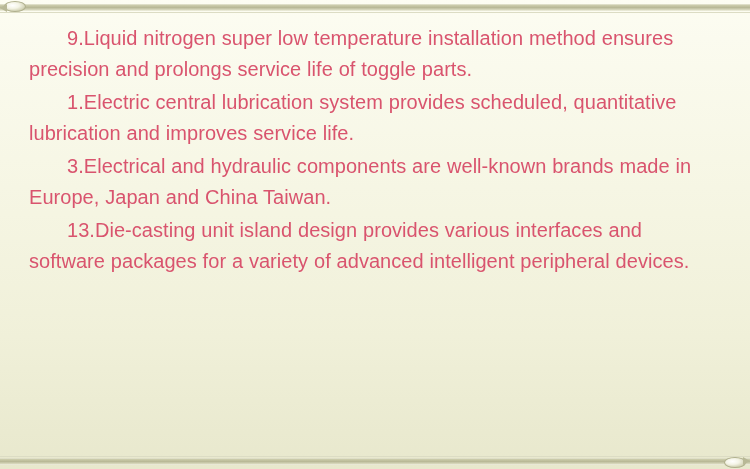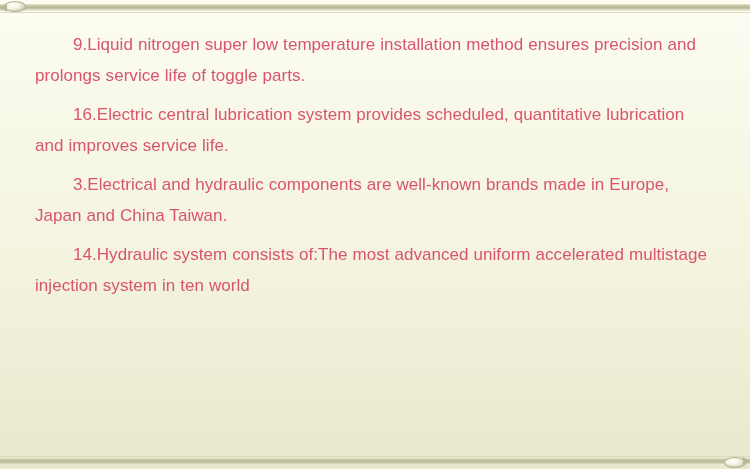--- a/index.html
+++ b/index.html
@@ -105,46 +105,46 @@
     position: absolute;
     top: 13px;
     left: 0;
     width: 750px;
     height: 443px;
     box-sizing: border-box;
     padding: 8px 27px 0 27px;
   }
 
   .para {
-    margin: 8px;
+    margin: 2px;
     color: #d9546e;
-    font-size: 17px;
+    font-size: 20px;
     line-height: 31px;
     text-indent: 38px;
     letter-spacing: 0.05px;
     word-spacing: 0.2px;
   }
 </style>
 </head>
 <body>
 
 <div class="panel">
 
   <div class="rule rule-top">
     <div class="rule-bar"></div>
     <div class="rule-hairline"></div>
     <div class="ornament ornament-tl"></div>
     <div class="ornament-tip ornament-tip-left"></div>
   </div>
 
   <div class="content">
     <p class="para">9.Liquid nitrogen super low temperature installation method ensures precision and prolongs service life of toggle parts.</p>
-    <p class="para">16.Electric central lubrication system provides scheduled, quantitative lubrication and improves service life.</p>
+    <p class="para">1.Electric central lubrication system provides scheduled, quantitative lubrication and improves service life.</p>
     <p class="para">3.Electrical and hydraulic components are well-known brands made in Europe, Japan and China Taiwan.</p>
-    <p class="para">14.Hydraulic system consists of:The most advanced uniform accelerated multistage injection system in ten world</p>
+    <p class="para">13.Die-casting unit island design provides various interfaces and software packages for a variety of advanced intelligent peripheral devices.</p>
   </div>
 
   <div class="rule rule-bottom">
     <div class="rule-bar"></div>
     <div class="rule-hairline"></div>
     <div class="ornament ornament-br"></div>
     <div class="ornament-tip ornament-tip-right"></div>
   </div>
 
 </div>

